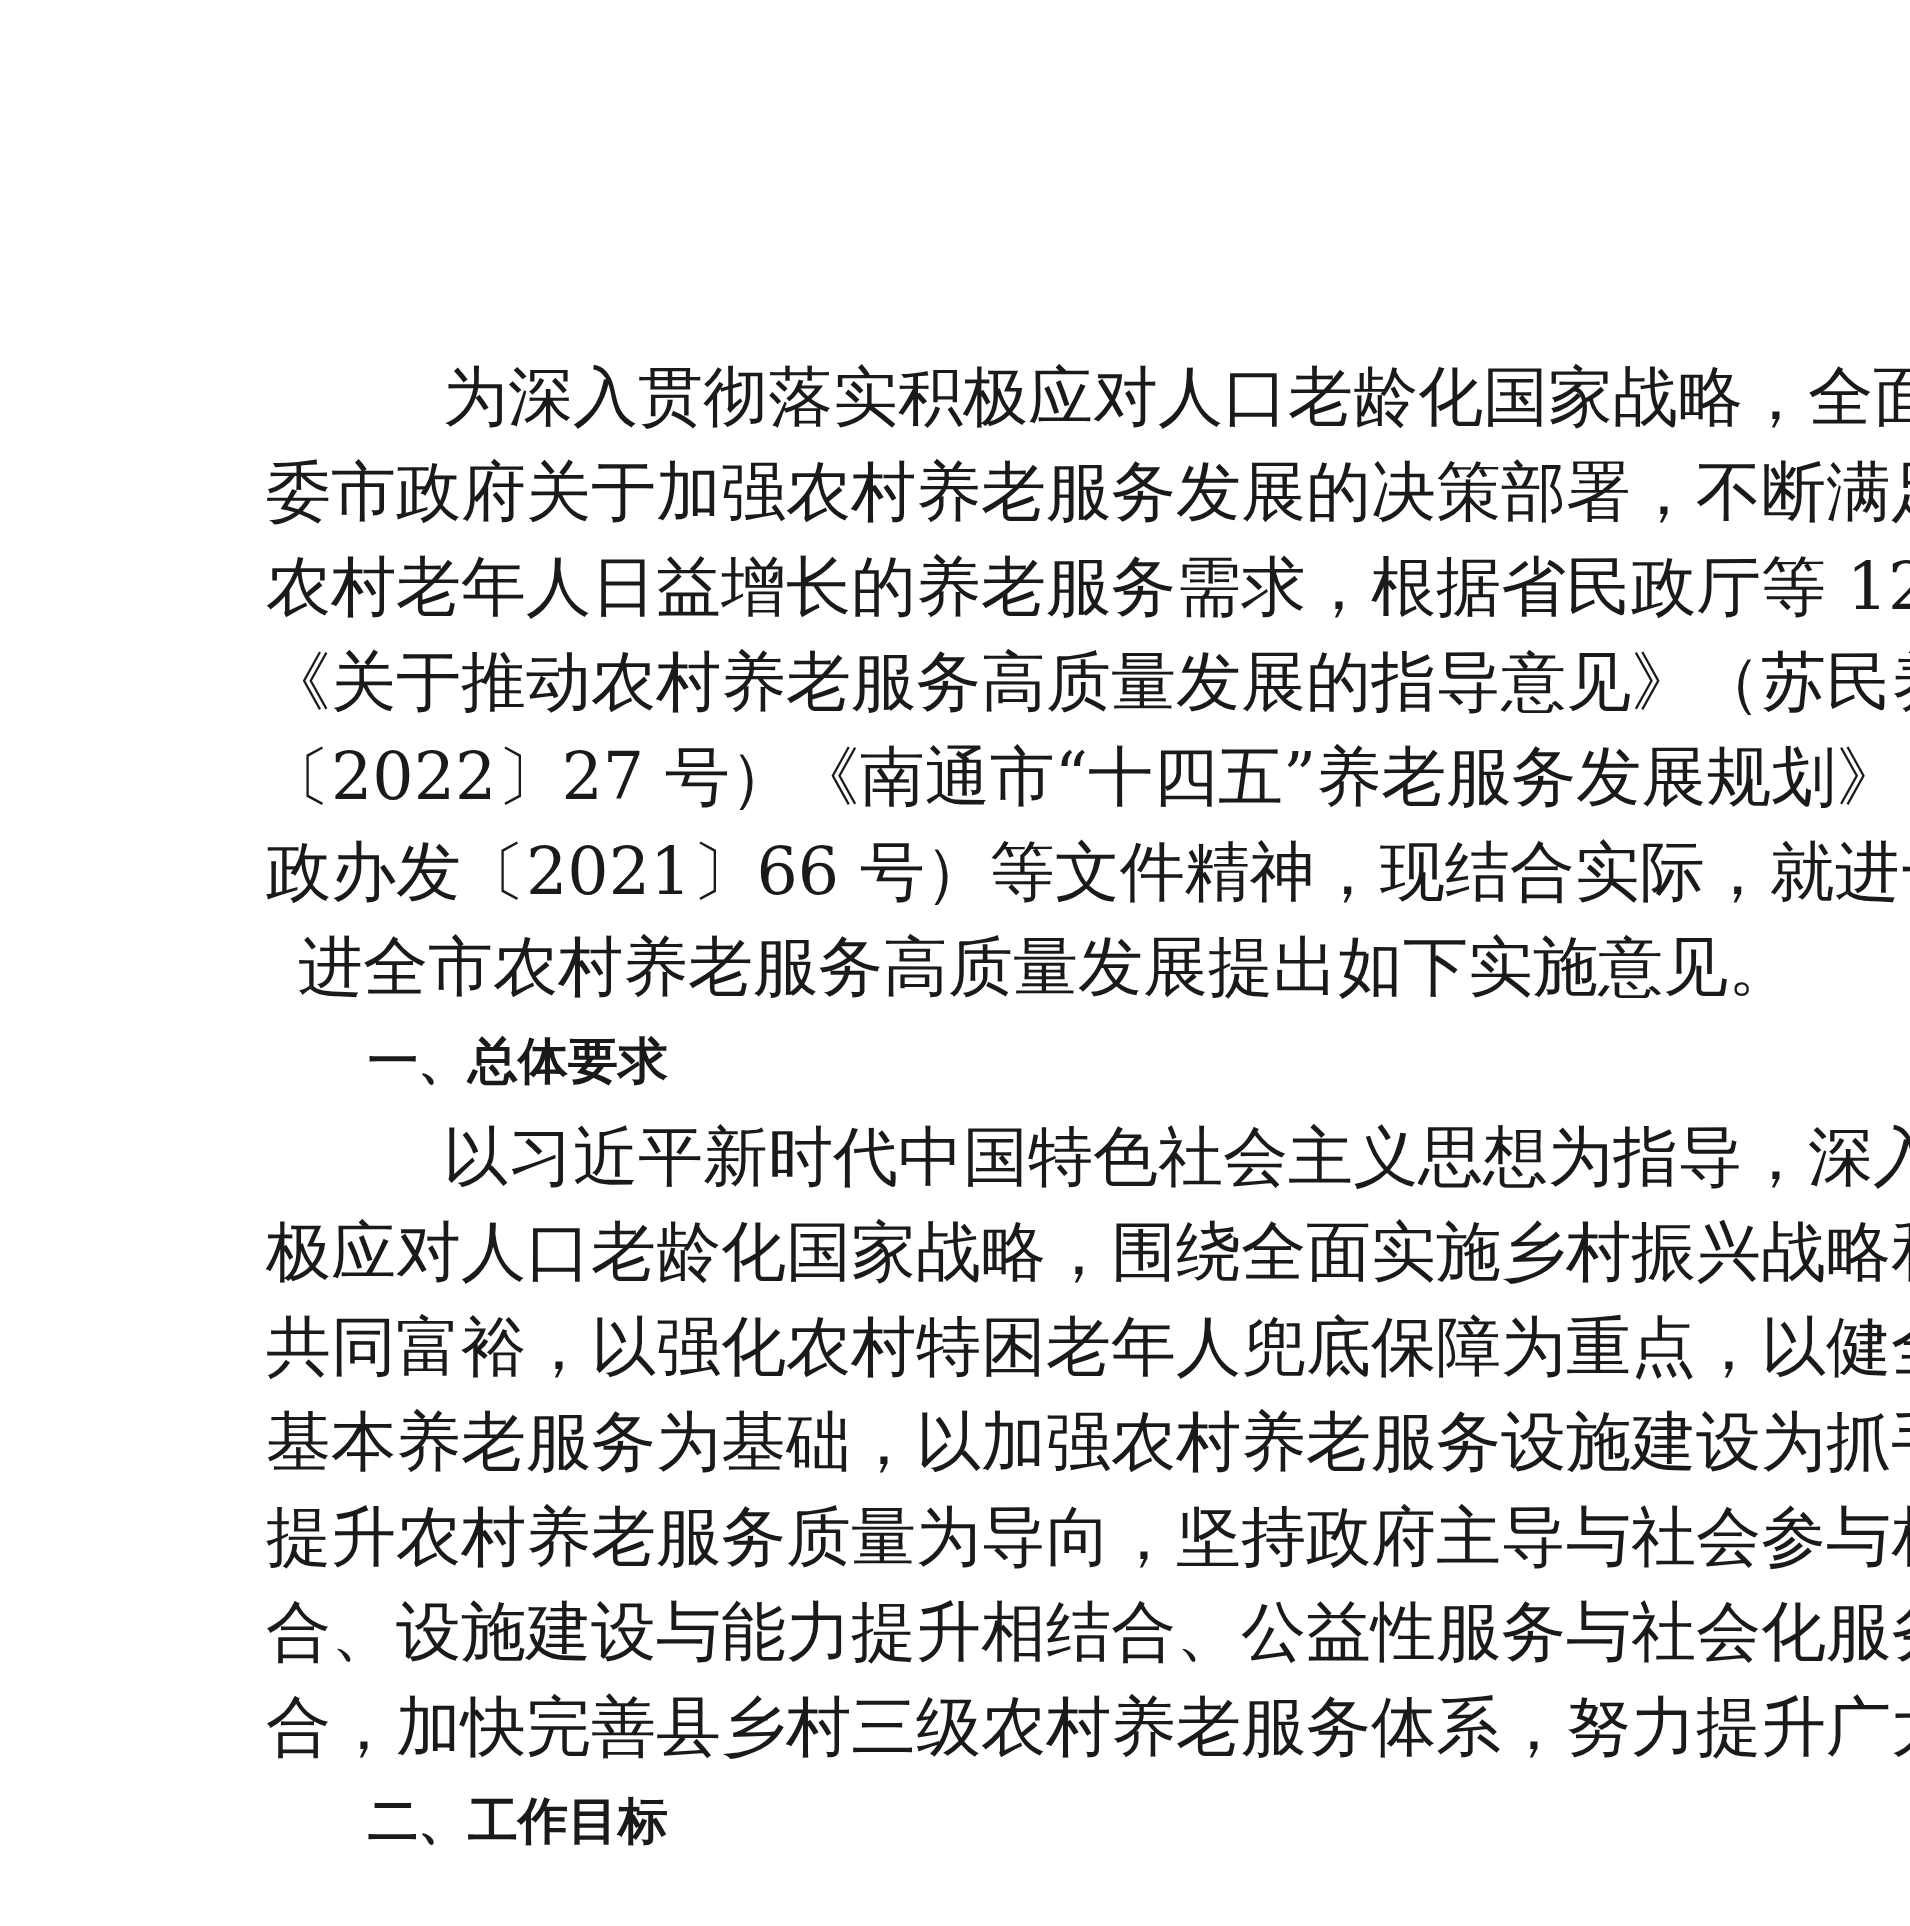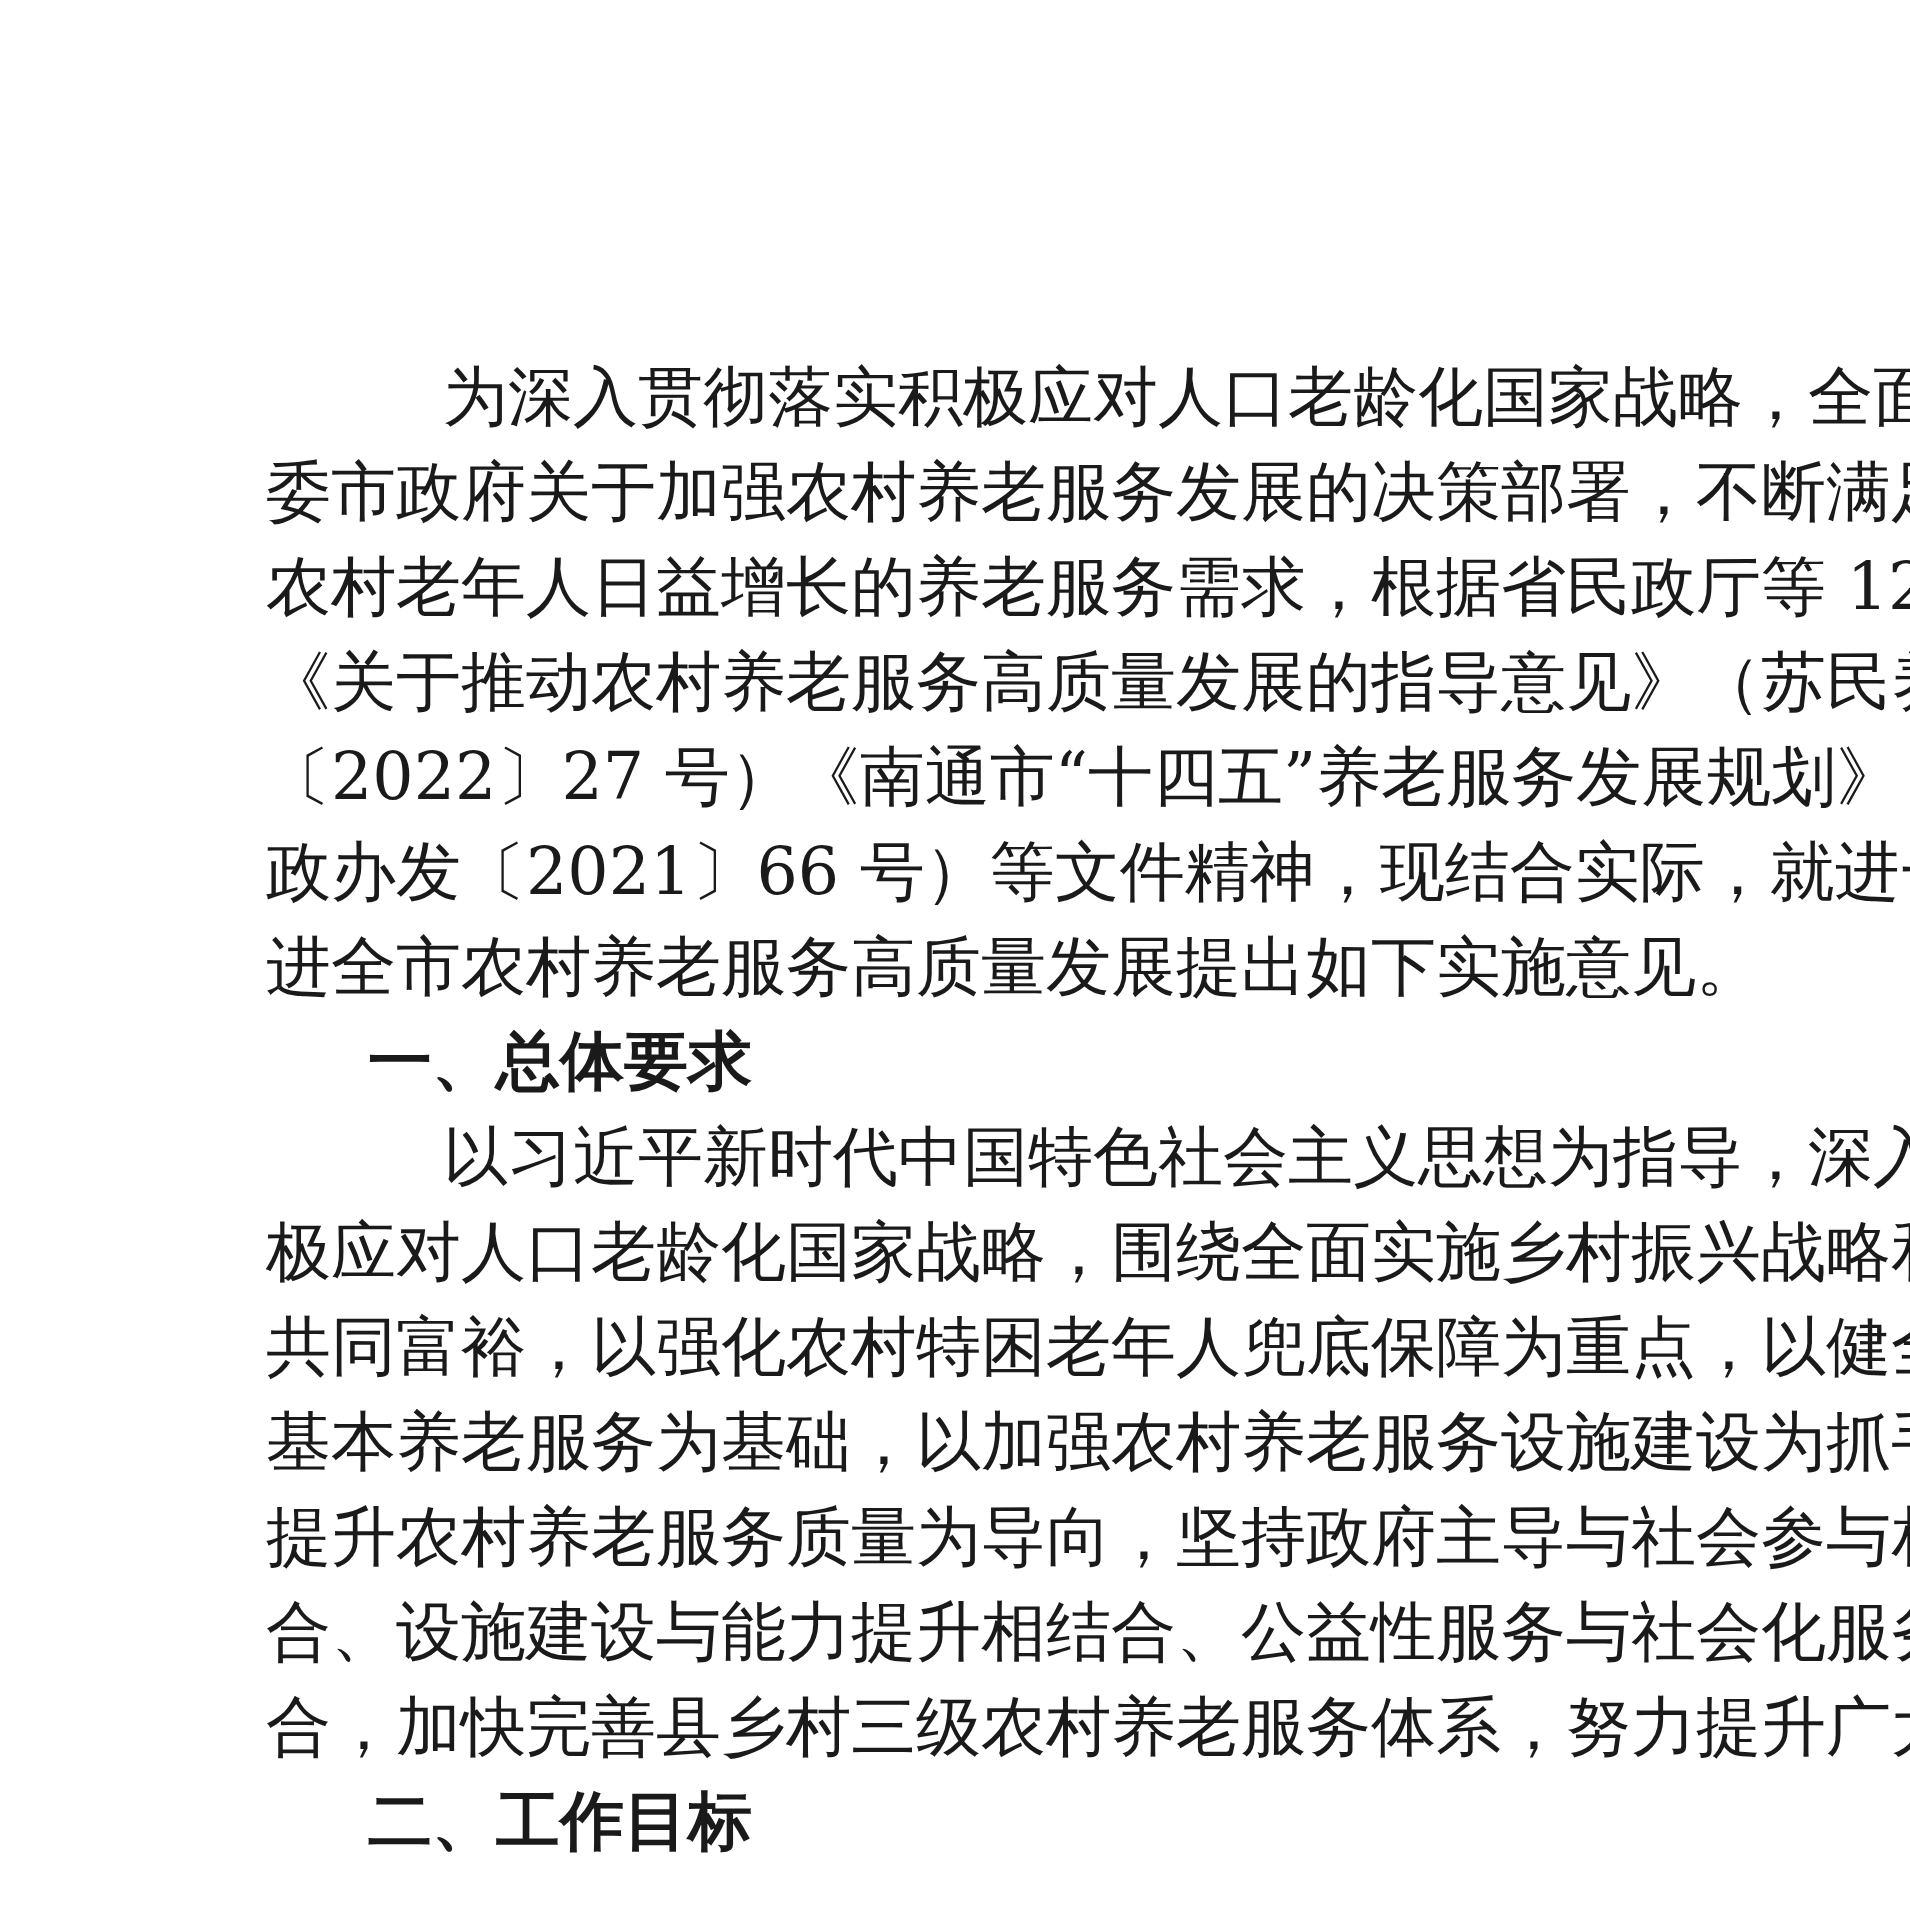--- a/index.html
+++ b/index.html
@@ -36,27 +36,28 @@
       white-space: nowrap;
       text-align: justify;
       text-align-last: justify;
       letter-spacing: 0;
     }
     .line.indent {
       padding-left: 177px;
     }
     .line.last {
       text-align-last: left;
+      margin-left: 32px;
     }
     .line.heading {
       font-family: "DejaVu Sans", "Liberation Sans", sans-serif;
       font-weight: bold;
       text-align-last: left;
       padding-left: 102px;
-      font-size: 64px;
+      font-size: 50px;
     }
   </style>
 </head>
 <body>
 
 <div class="page">
   <div class="body-text">
 
     <div>
       <span class="line indent">为深入贯彻落实积极应对人口老龄化国家战略，全面落实市</span>

